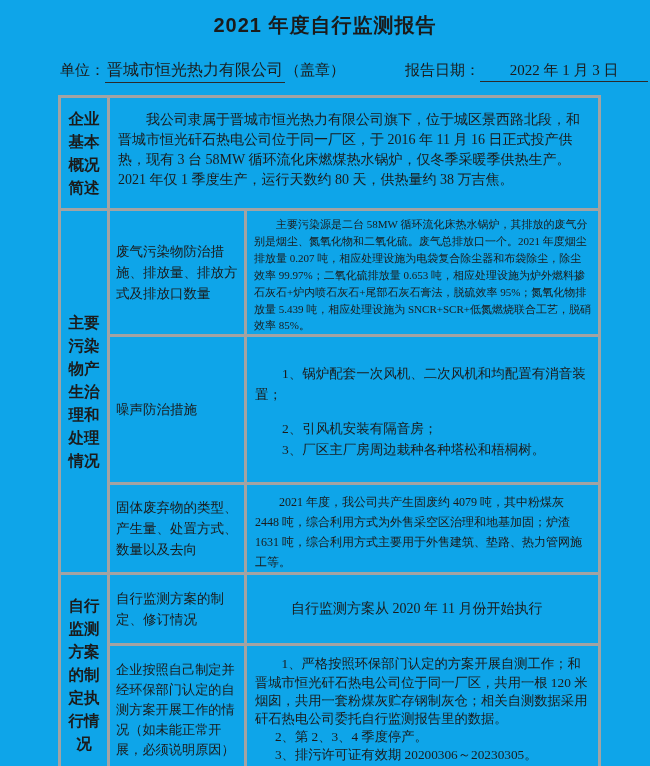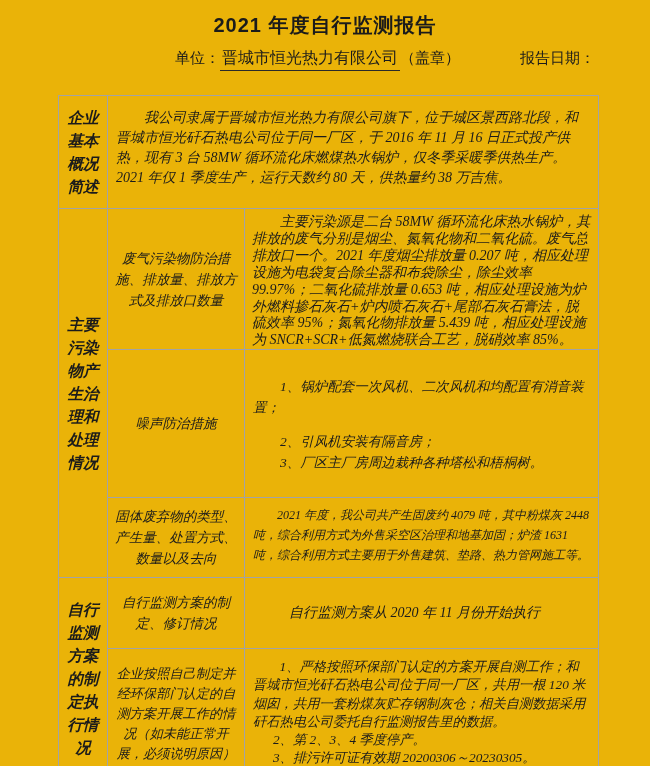--- a/index.html
+++ b/index.html
@@ -3,40 +3,39 @@
 <meta charset="utf-8">
 <style>
   * { margin:0; padding:0; box-sizing:border-box; }
   html,body { width:650px; height:766px; }
   body {
     background:#ffffff;
     color:#1b1b1b;
     font-family:"Liberation Serif","DejaVu Serif",serif;
     overflow:hidden;
   }
-  .page { position:relative; width:650px; height:766px; background:#eab308; }
+  .page { position:relative; width:650px; height:766px; background:#0ea5e9; }
 
   .title {
     padding-top:12px;
     text-align:center;
     font-family:"Liberation Sans","DejaVu Sans",sans-serif;
     font-weight:bold;
     font-size:20px;
     letter-spacing:1px;
   }
 
   .meta {
     position:absolute;
-    top:48px; left:60px;
+    top:60px; left:60px;
     width:535px;
     display:flex;
     align-items:baseline;
     font-size:15px;
     white-space:nowrap;
-    justify-content:flex-end;
   }
   .unit-value {
     font-size:16px;
     border-bottom:1px solid #2a2a2a;
     padding:0 2px 1px 2px;
   }
   .date-label { margin-left:60px; }
   .date-value {
     display:inline-block;
     min-width:168px;
@@ -48,74 +47,74 @@
   table.report {
     position:absolute;
     left:58px; top:95px;
     width:540px;
     border-collapse:collapse;
     table-layout:fixed;
   }
   col.c1 { width:49px; }
   col.c2 { width:137px; }
   col.c3 { width:354px; }
-  td { border:1px solid #a3a3a3;font-style:italic; }
+  td { border:3px solid #a3a3a3; }
 
   td.lab { text-align:center; vertical-align:middle; }
   .vlabel {
     font-family:"Liberation Sans","DejaVu Sans",sans-serif;
     font-weight:bold;
     font-size:15.5px;
     line-height:23px;
     width:2.2em;
     margin:0 auto;
     word-break:break-all;
     text-align:center;
   }
 
   td.sub {
-    text-align:center;
     vertical-align:middle;
     font-size:13.5px;
     line-height:21px;
     padding:4px 6px;
   }
   td.sub.small { font-size:13.2px; line-height:20px; }
 
   td.content { vertical-align:top; text-align:left; }
   .indent  { text-indent:2em; }
   .indent15 { text-indent:1.5em; }
 
   tr.r1 { height:113px; }
   tr.r2 { height:126px; }
   tr.r3 { height:148px; }
   tr.r4 { height:80px; }
   tr.r5 { height:71px; }
   tr.r6 { height:130px; }
 
   td.c-r1 { font-size:14px;   line-height:20px;   padding:12px 8px 0 8px; }
-  td.c-r2 { font-size:14px; line-height:16.9px; padding:5px 7px 0 7px; }
+  td.c-r2 { font-size:11px; line-height:16.9px; padding:5px 7px 0 7px; }
   td.c-r3 { font-size:13.5px; line-height:21px;   padding:26px 8px 0 8px; }
   td.c-r3 p.gap { margin-bottom:13px; }
   td.c-r4 { font-size:12px;   line-height:20px; padding:7px 8px 0 8px; }
   td.c-r5 { font-size:14px;   line-height:20px;   padding:0 16px; vertical-align:middle; }
   td.c-r6 { font-size:13.3px; line-height:18.2px; padding:9px 8px 0 8px; }
 </style>
 </head>
 <body>
 
 <div class="page">
 
   <h1 class="title">2021 年度自行监测报告</h1>
 
   <div class="meta">
     <span>单位：</span>
     <span class="unit-value">晋城市恒光热力有限公司</span>
     <span>（盖章）</span>
     <span class="date-label">报告日期：</span>
+    <span class="date-value">2022 年 1 月 3 日</span>
   </div>
 
   <table class="report">
     <colgroup>
         <col class="c1">
         <col class="c2">
         <col class="c3">
       </colgroup>
 
     <tbody>

